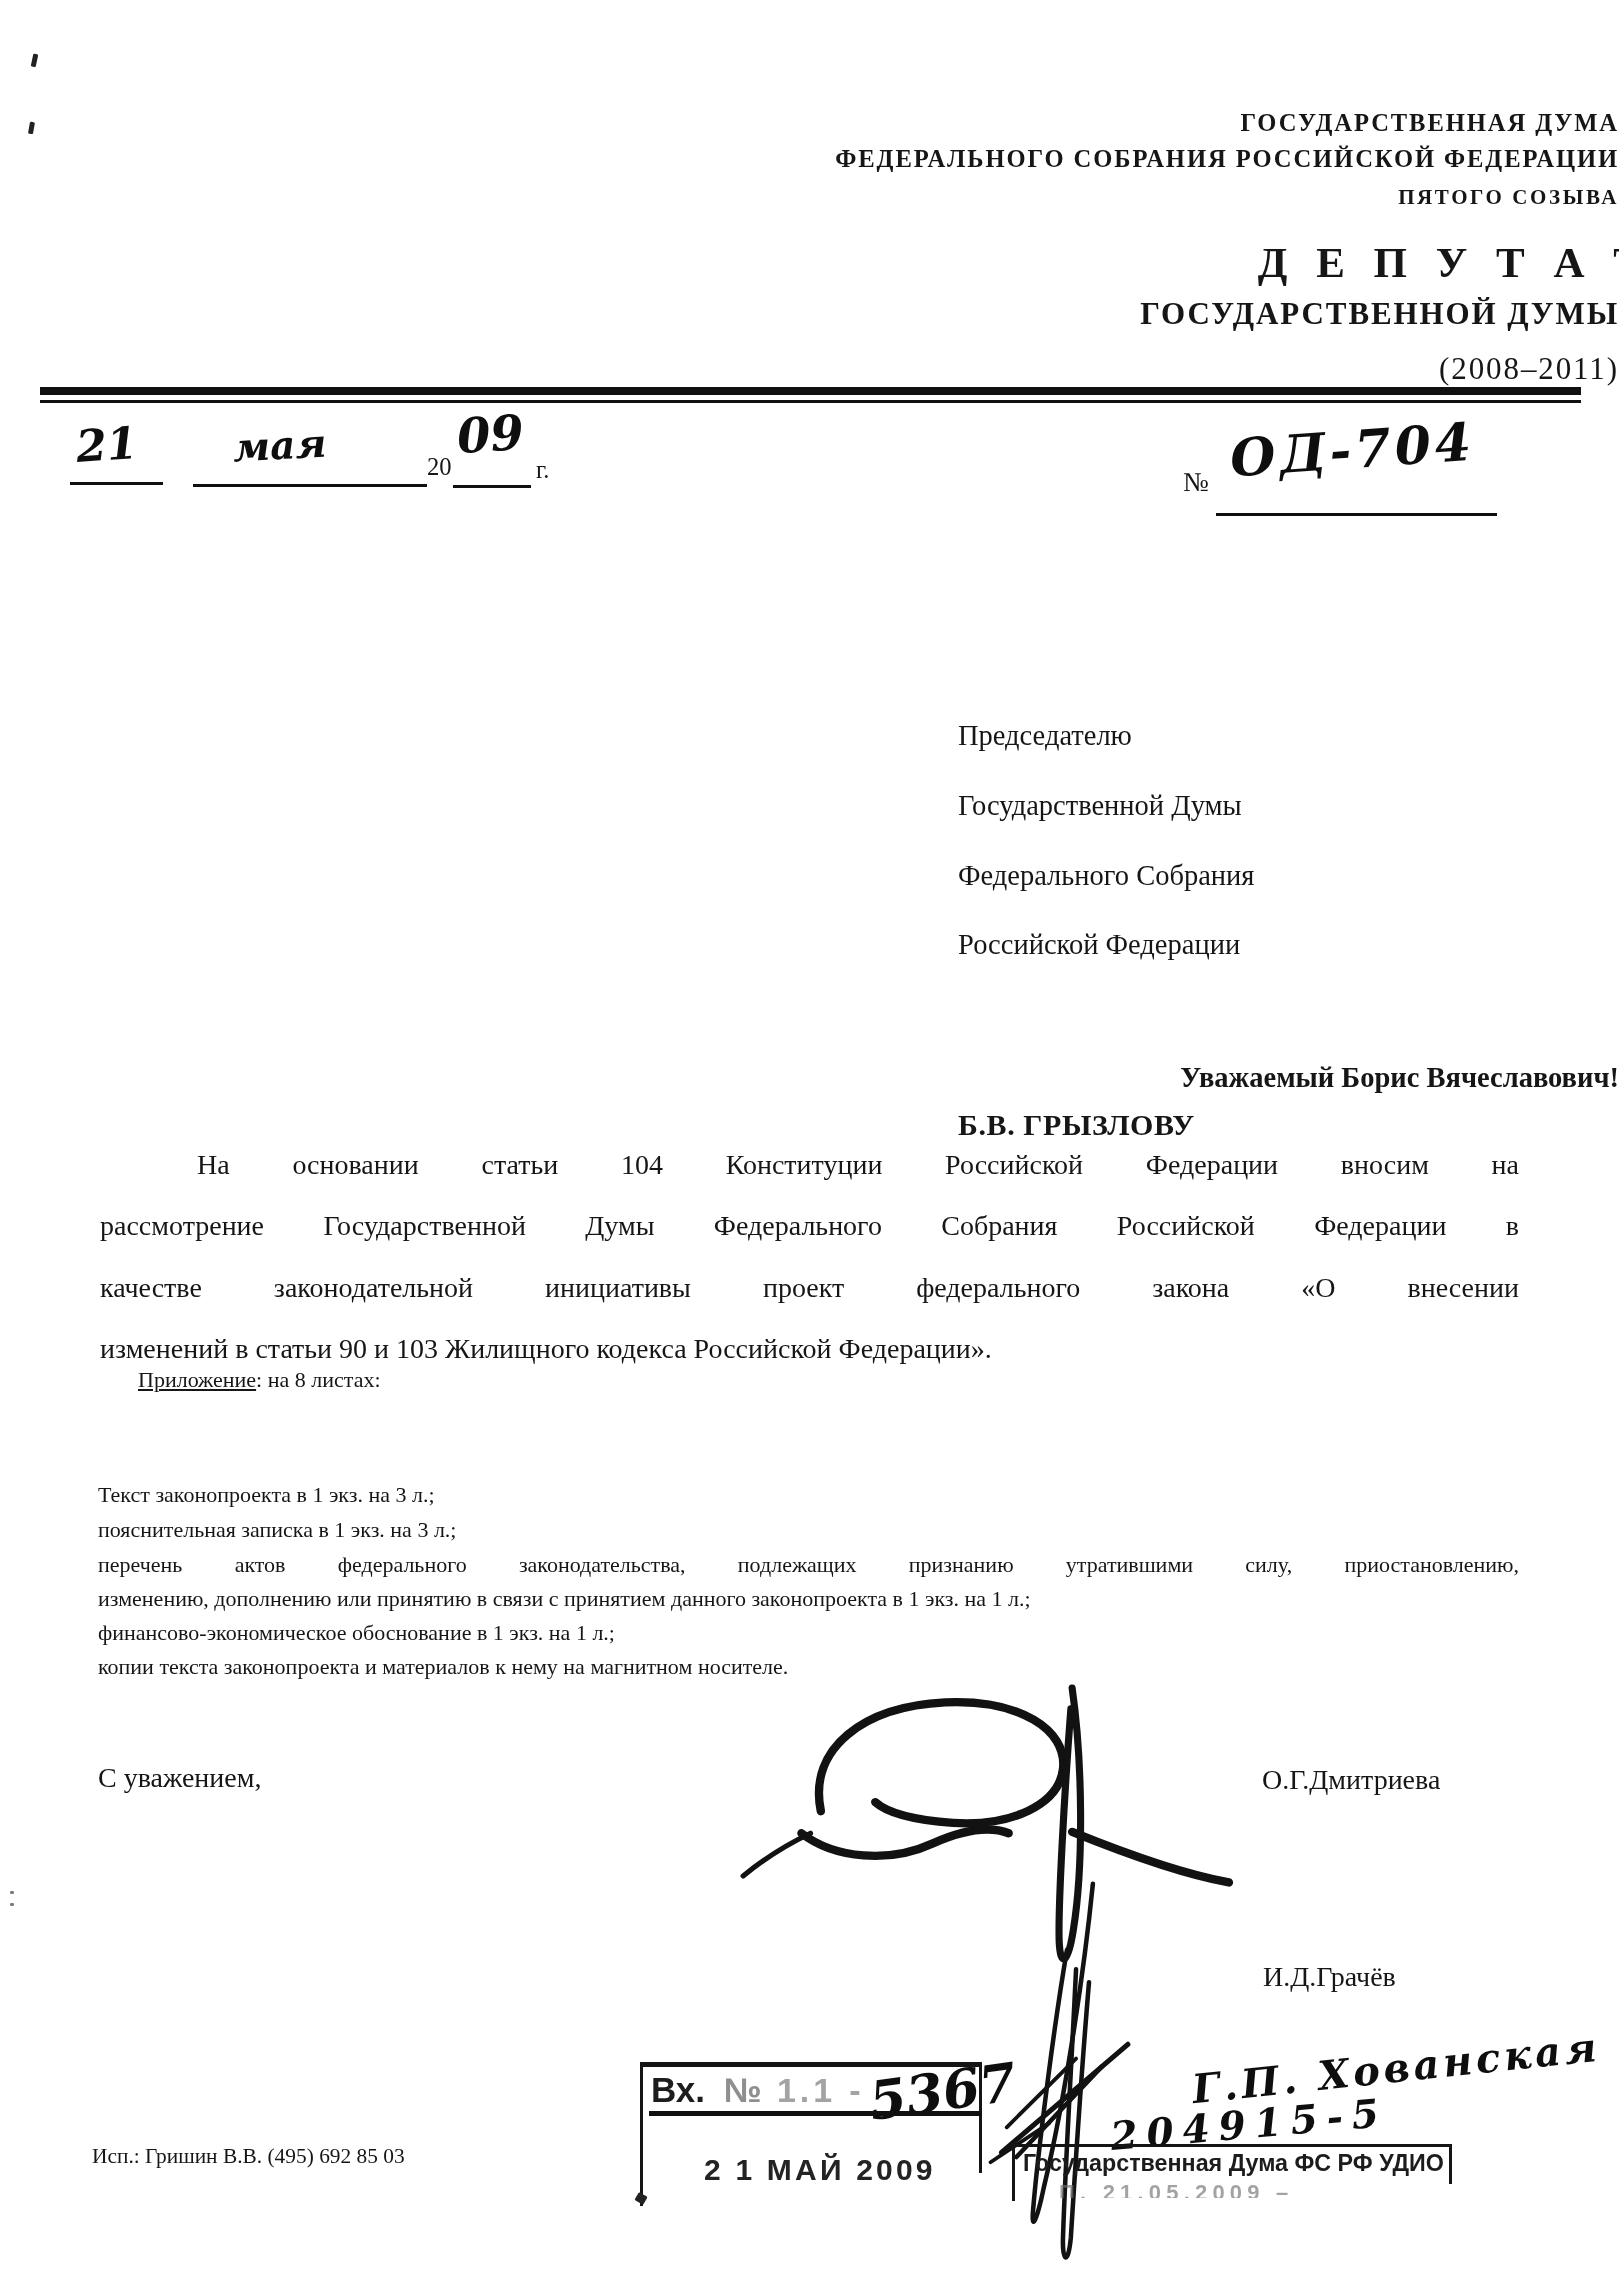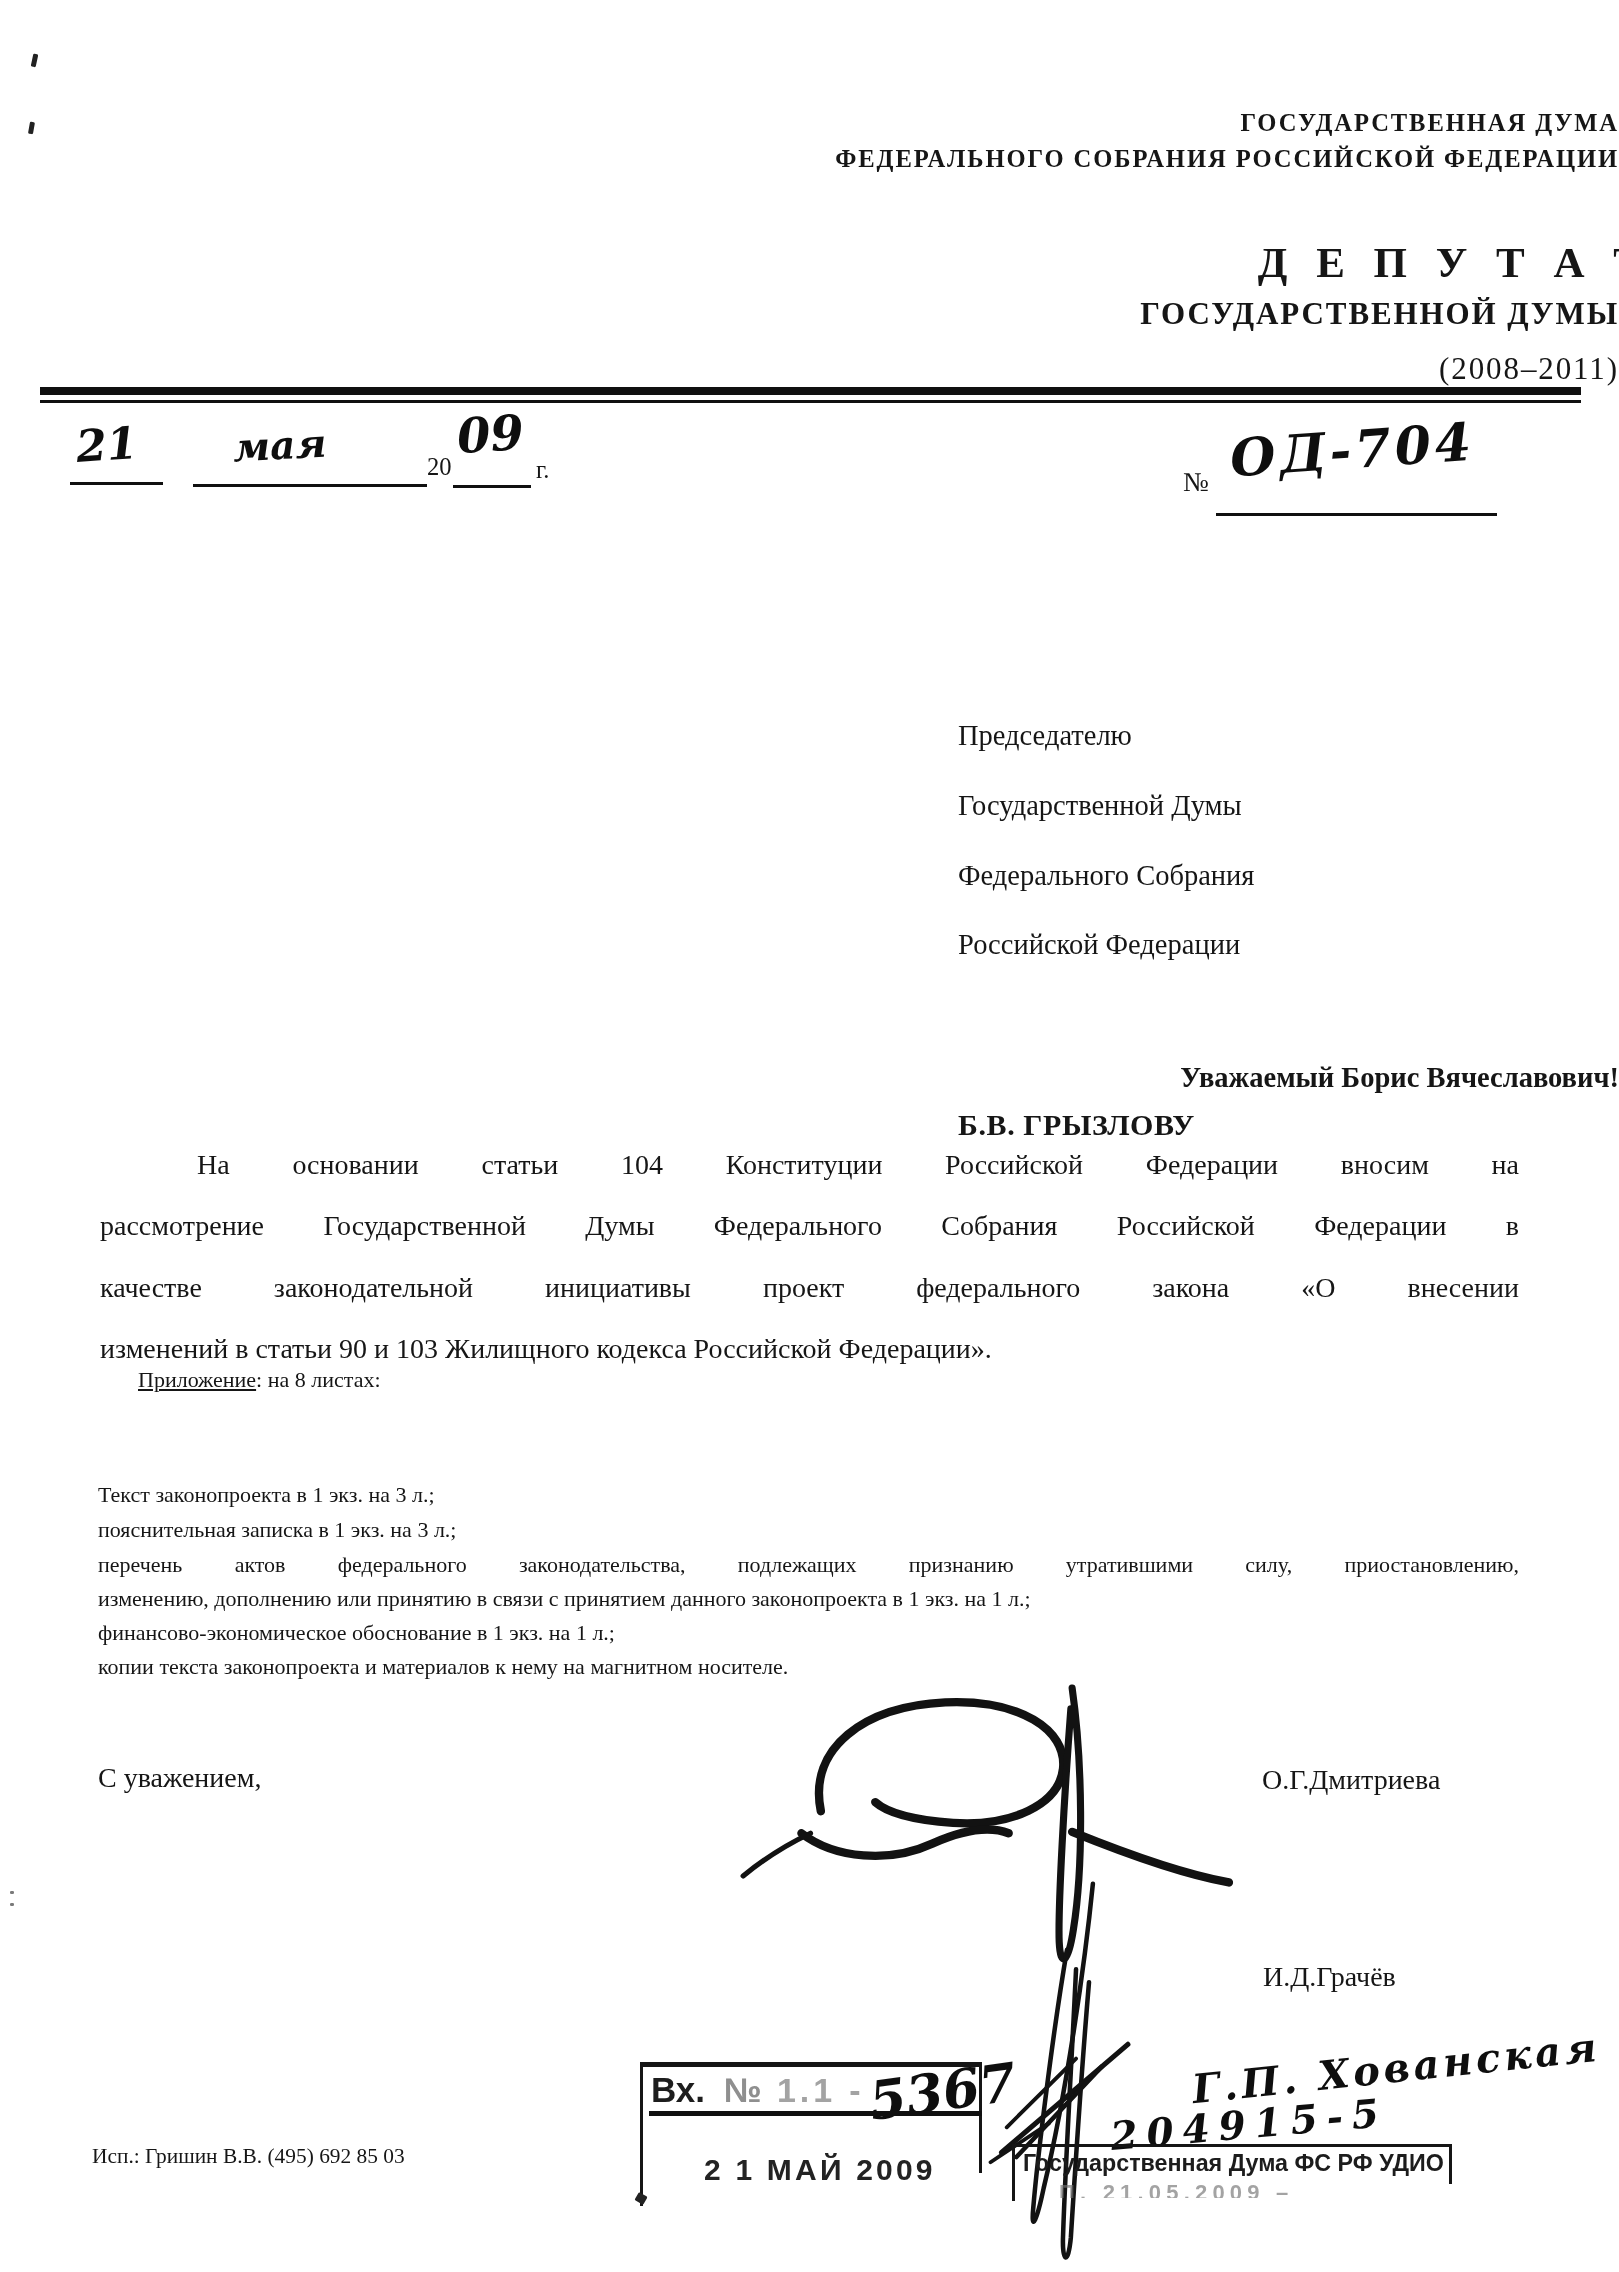--- a/index.html
+++ b/index.html
@@ -24,20 +24,21 @@
 
 <div class="page">
 
   <div class="abs speck" style="left:32px;top:54px;width:5.2px;height:13px;transform:rotate(12deg);"></div>
   <div class="abs speck" style="left:28.5px;top:122px;width:5.2px;height:11.7px;transform:rotate(10deg);"></div>
   <div class="abs speck" style="left:10.4px;top:1891px;width:3.2px;height:3.2px;opacity:.6;"></div>
   <div class="abs speck" style="left:10.4px;top:1903px;width:3.2px;height:3.2px;opacity:.6;"></div>
 
   <div class="abs hdr center" style="left:0;top:109px;width:1619px;font-size:24.6px;">ГОСУДАРСТВЕННАЯ ДУМА</div>
   <div class="abs hdr center" style="left:0;top:145px;width:1619px;font-size:24.6px;">ФЕДЕРАЛЬНОГО СОБРАНИЯ РОССИЙСКОЙ ФЕДЕРАЦИИ</div>
+  <div class="abs hdr center" style="left:0;top:185px;width:1619px;font-size:21px;letter-spacing:2.6px;">ПЯТОГО СОЗЫВА</div>
   <div class="abs hdr center" style="left:0;top:238px;width:1619px;font-size:43px;letter-spacing:9px;padding-left:32px;">Д Е П У Т А Т</div>
   <div class="abs hdr center" style="left:0;top:296px;width:1619px;font-size:31px;">ГОСУДАРСТВЕННОЙ ДУМЫ</div>
   <div class="abs hdr center" style="left:0;top:351px;width:1619px;font-size:31px;font-weight:normal;letter-spacing:1.9px;">(2008–2011)</div>
 
   <div class="abs rule" style="left:40px;top:387px;width:1541px;height:8.4px;"></div>
   <div class="abs rule" style="left:40px;top:400px;width:1541px;height:2.6px;"></div>
 
   <div class="abs hw" style="left:76px;top:419px;font-size:44px;transform:rotate(-4deg);">21</div>
   <div class="abs rule" style="left:70px;top:482px;width:93px;height:3.2px;"></div>
   <div class="abs hw" style="left:233px;top:422px;font-size:39px;transform:rotate(-3deg);">мая</div>

